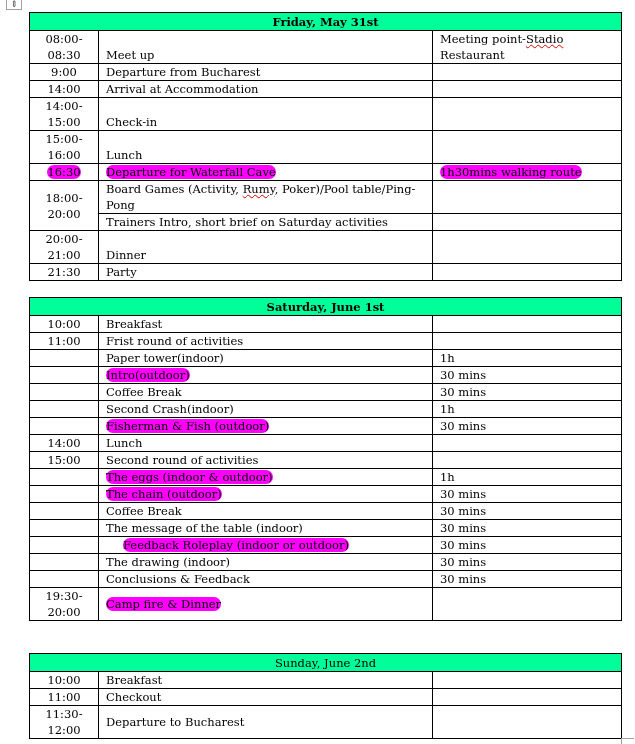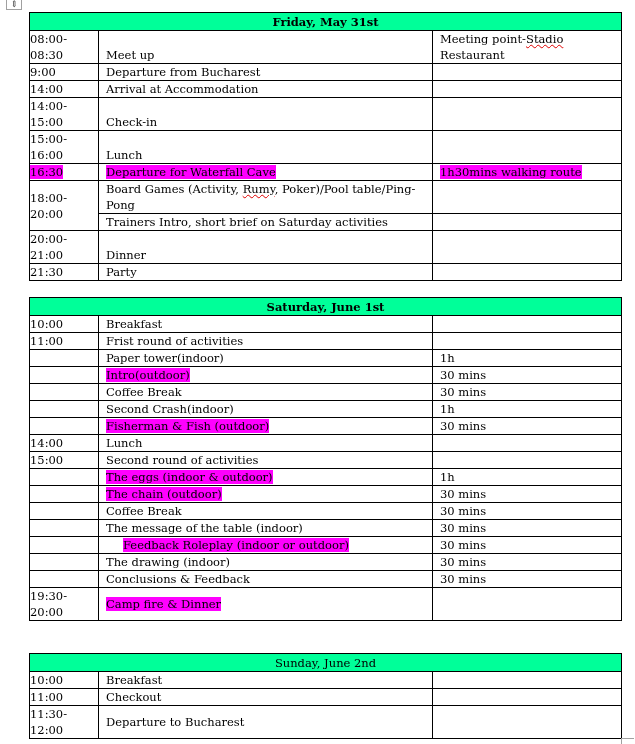--- a/index.html
+++ b/index.html
@@ -7,25 +7,25 @@
          font-family:"DejaVu Serif","Liberation Serif",serif; font-size:11.5px; color:#000; }
   .move-handle { position:absolute; left:6px; top:0; width:14px; height:9px;
                  border:1px solid #a0a0a0; border-top:none; background:#fff;
                  font-size:9px; line-height:8px; text-align:center; color:#444; }
   .resize-handle { position:absolute; left:621px; top:738px; width:12px; height:8px;
                    border-left:1px solid #a0a0a0; border-top:1px solid #a0a0a0; }
   table.sched { position:absolute; left:29px; width:592px; border-collapse:collapse;
                 table-layout:fixed; }
   table.sched td { border:1px solid #000; padding:0 6px 0 7px; vertical-align:bottom;
                    line-height:16px; }
-  table.sched td.time { text-align:left; padding:0; vertical-align:middle; }
+  table.sched td.time { text-align:center; padding:0; vertical-align:middle; }
   table.sched td.hdr { background:#00ff99; text-align:center; line-height:16px;
                        padding:0; font-weight:bold; }
   table.sched td.hdr.normal { font-weight:normal; }
-  .hl { background:#ff00ff; }
+  .hl { background:#ff00ff;border-radius:7px; }
   .squiggle { text-decoration:underline wavy #e00000; text-decoration-thickness:1px; }
   col.c1 { width:69px; } col.c2 { width:334px; } col.c3 { width:189px; }
 </style>
 </head>
 <body>
 
 <div class="move-handle">⇕</div>
 
 <table class="sched" style="top:12px;">
   <colgroup>

